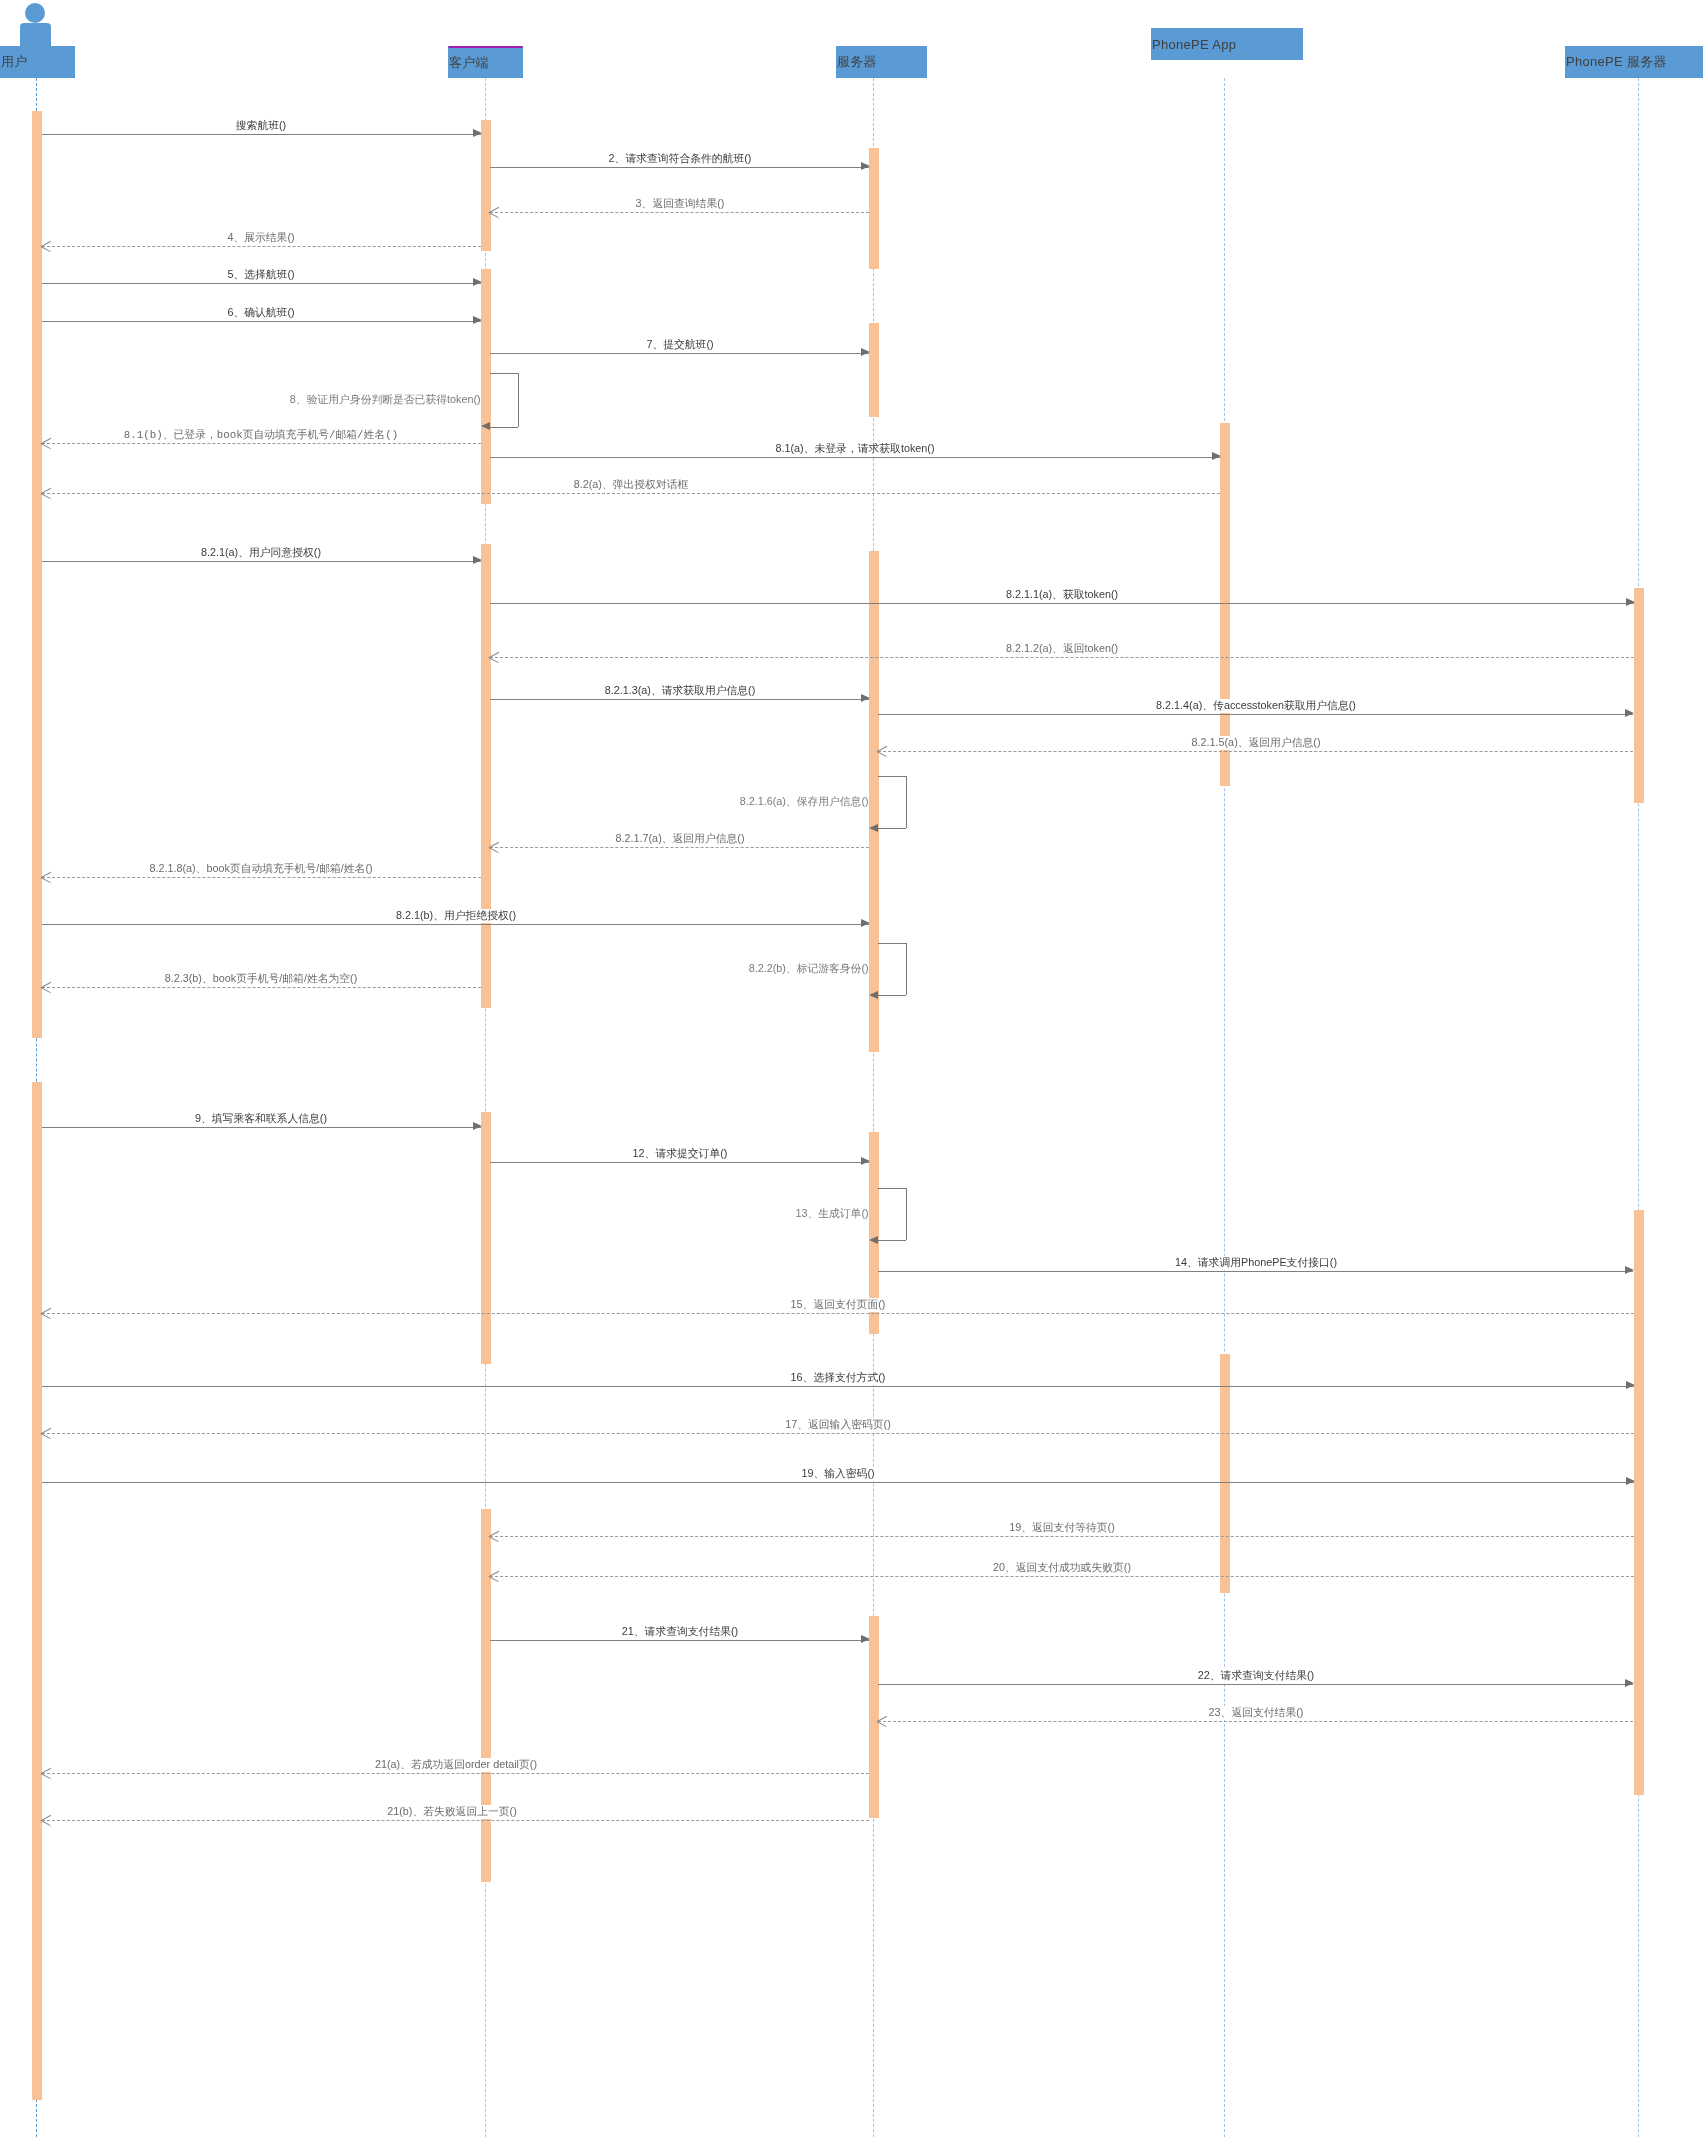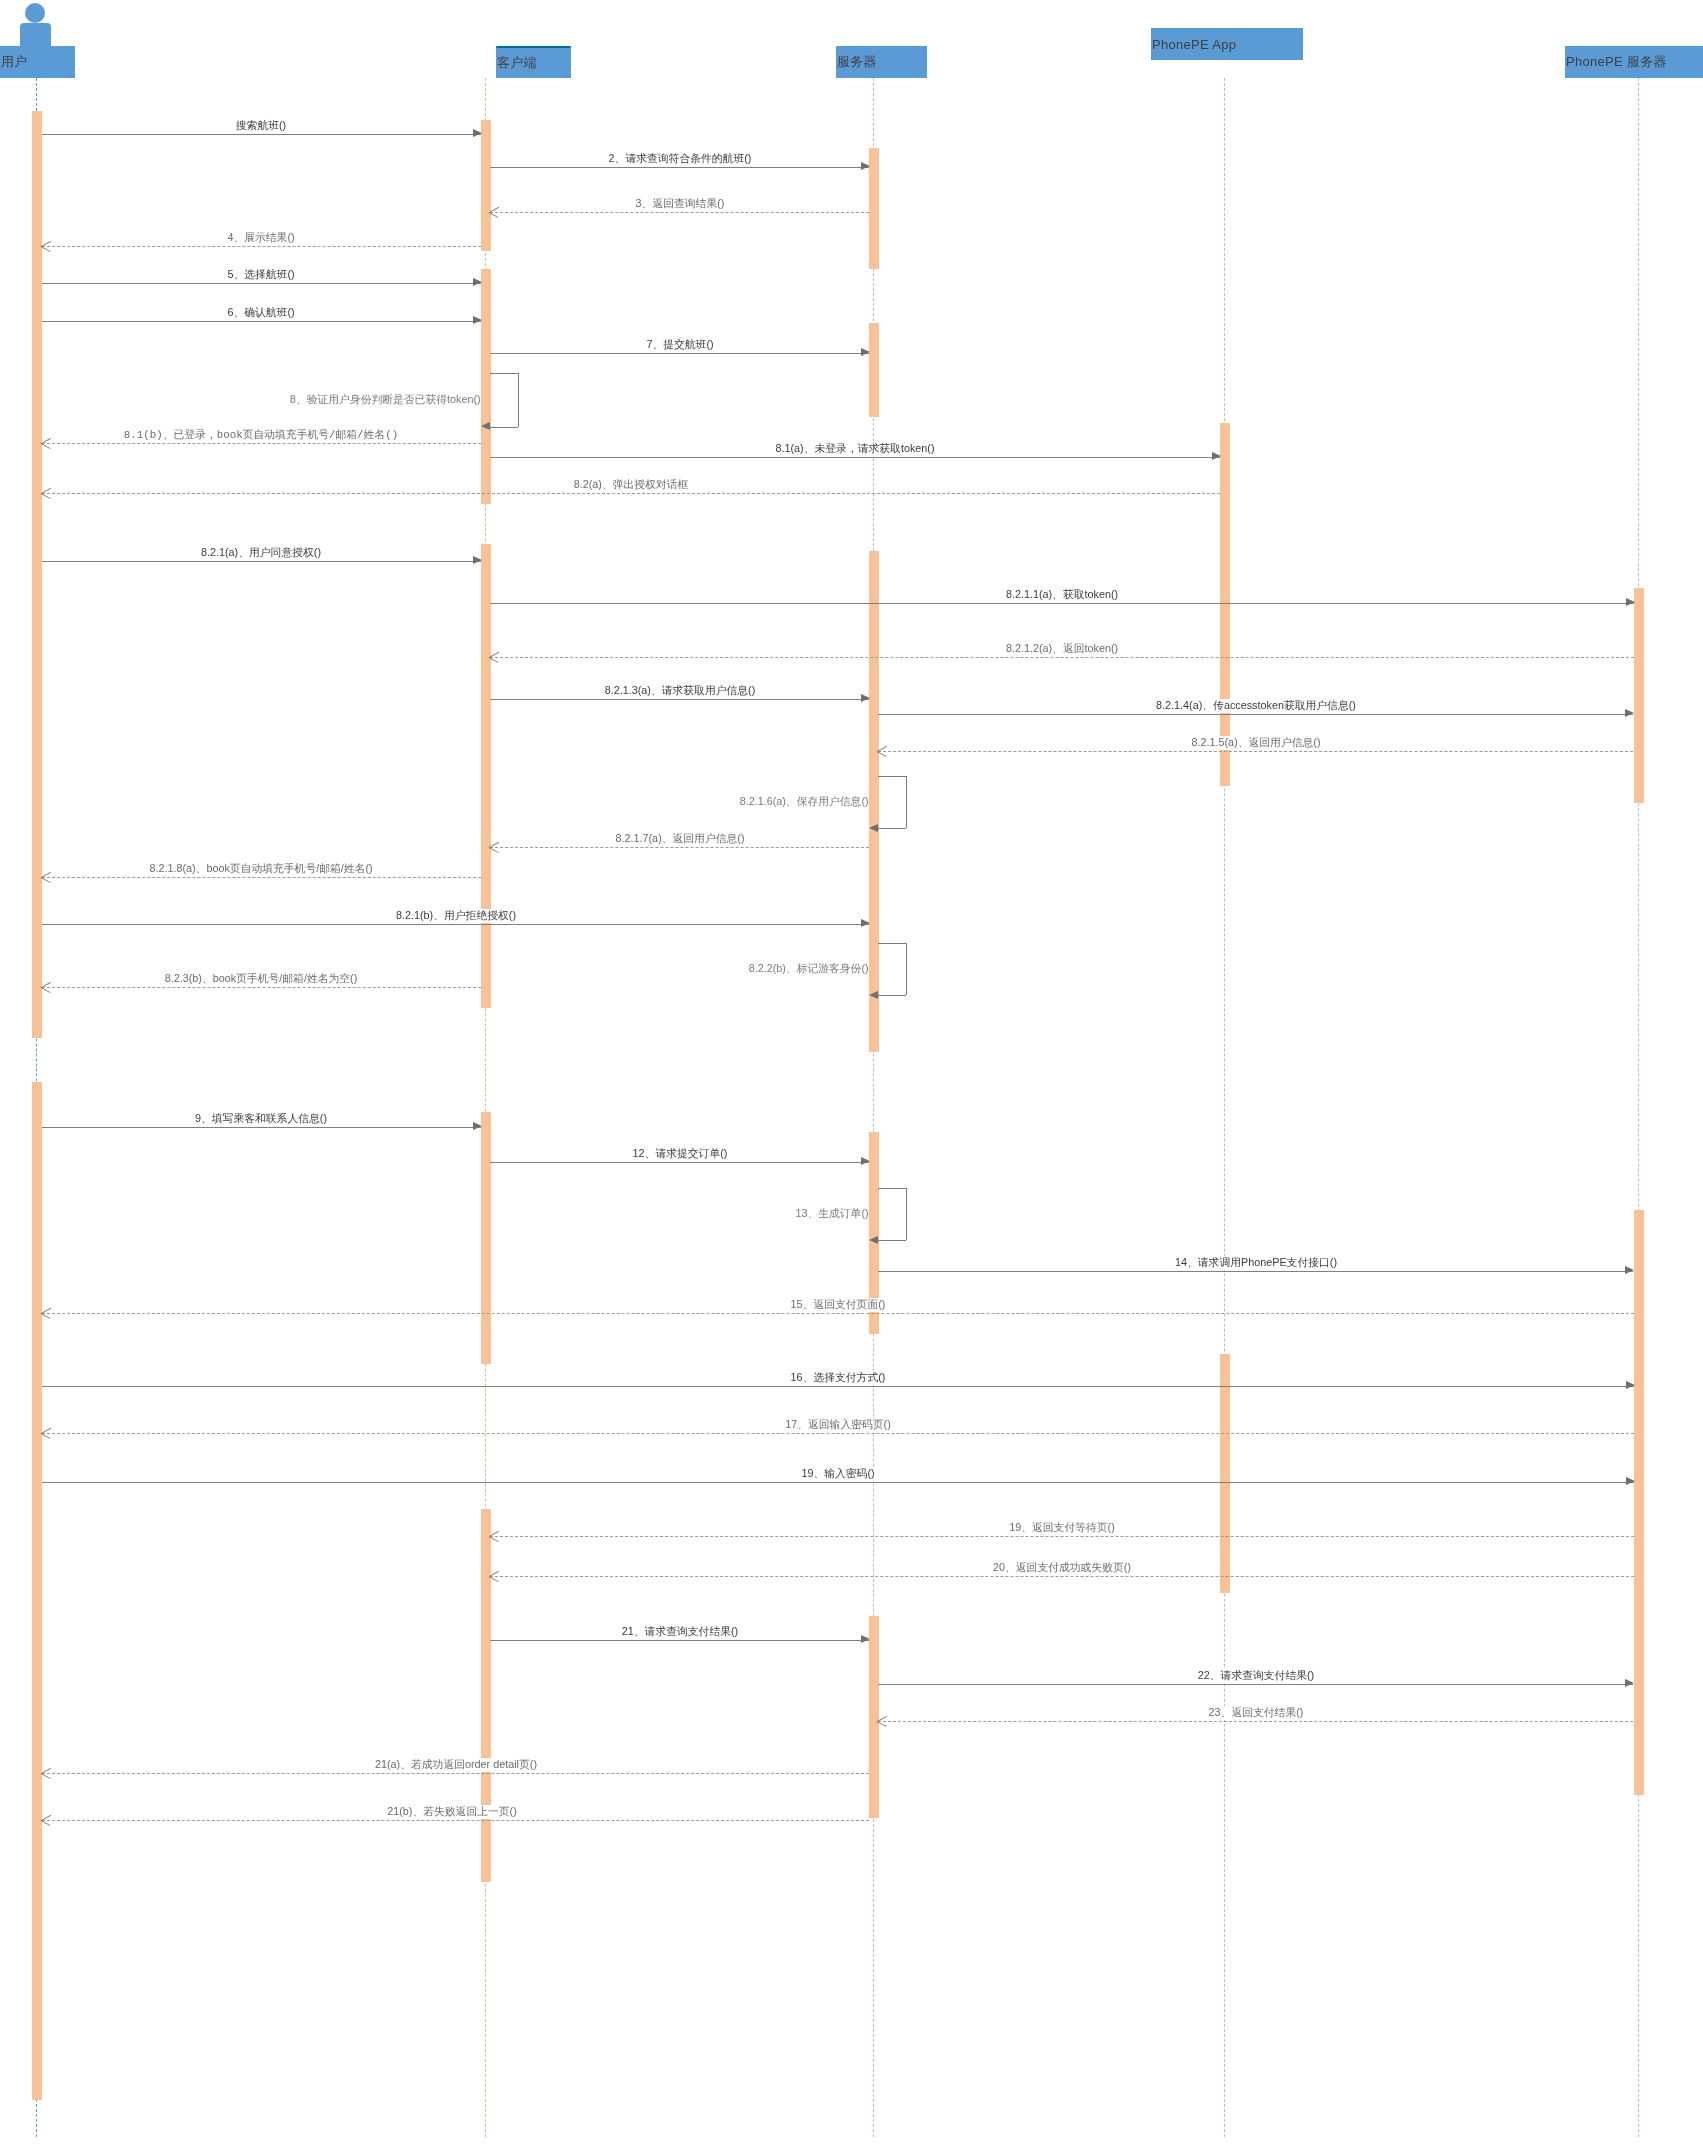--- a/index.html
+++ b/index.html
@@ -9,21 +9,21 @@
   
   .actor-icon{position:absolute;}
   .actor-head{position:absolute;width:20px;height:20px;border-radius:50%;background:#5B9BD5;}
   .actor-body{position:absolute;width:31px;height:25.5px;background:#5B9BD5;border-radius:4px 4px 0 0;}
   .actor-leg{position:absolute;width:7.4px;height:27px;background:#5B9BD5;}
 
   
   .plbox{position:absolute;background:#5B9BD5;color:#404040;display:flex;align-items:center;
          justify-content:flex-start;font-size:13px;letter-spacing:0.3px;box-sizing:border-box;
          border:0.7px solid #5B9BD5;}
-  .plbox.topaccent{border-top:2px solid #0369a1;margin-left:48px;}
+  .plbox.topaccent{border-top:2px solid #a21caf;}
 
   
   .lifeline{position:absolute;width:0;border-left-width:1.3px;border-left-style:dashed;}
 
   
   .act{position:absolute;background:#F8C296;width:10px;}
 
   
   .msg{position:absolute;height:0;}
   .msg .line{position:absolute;left:0;top:0;width:100%;height:0;

